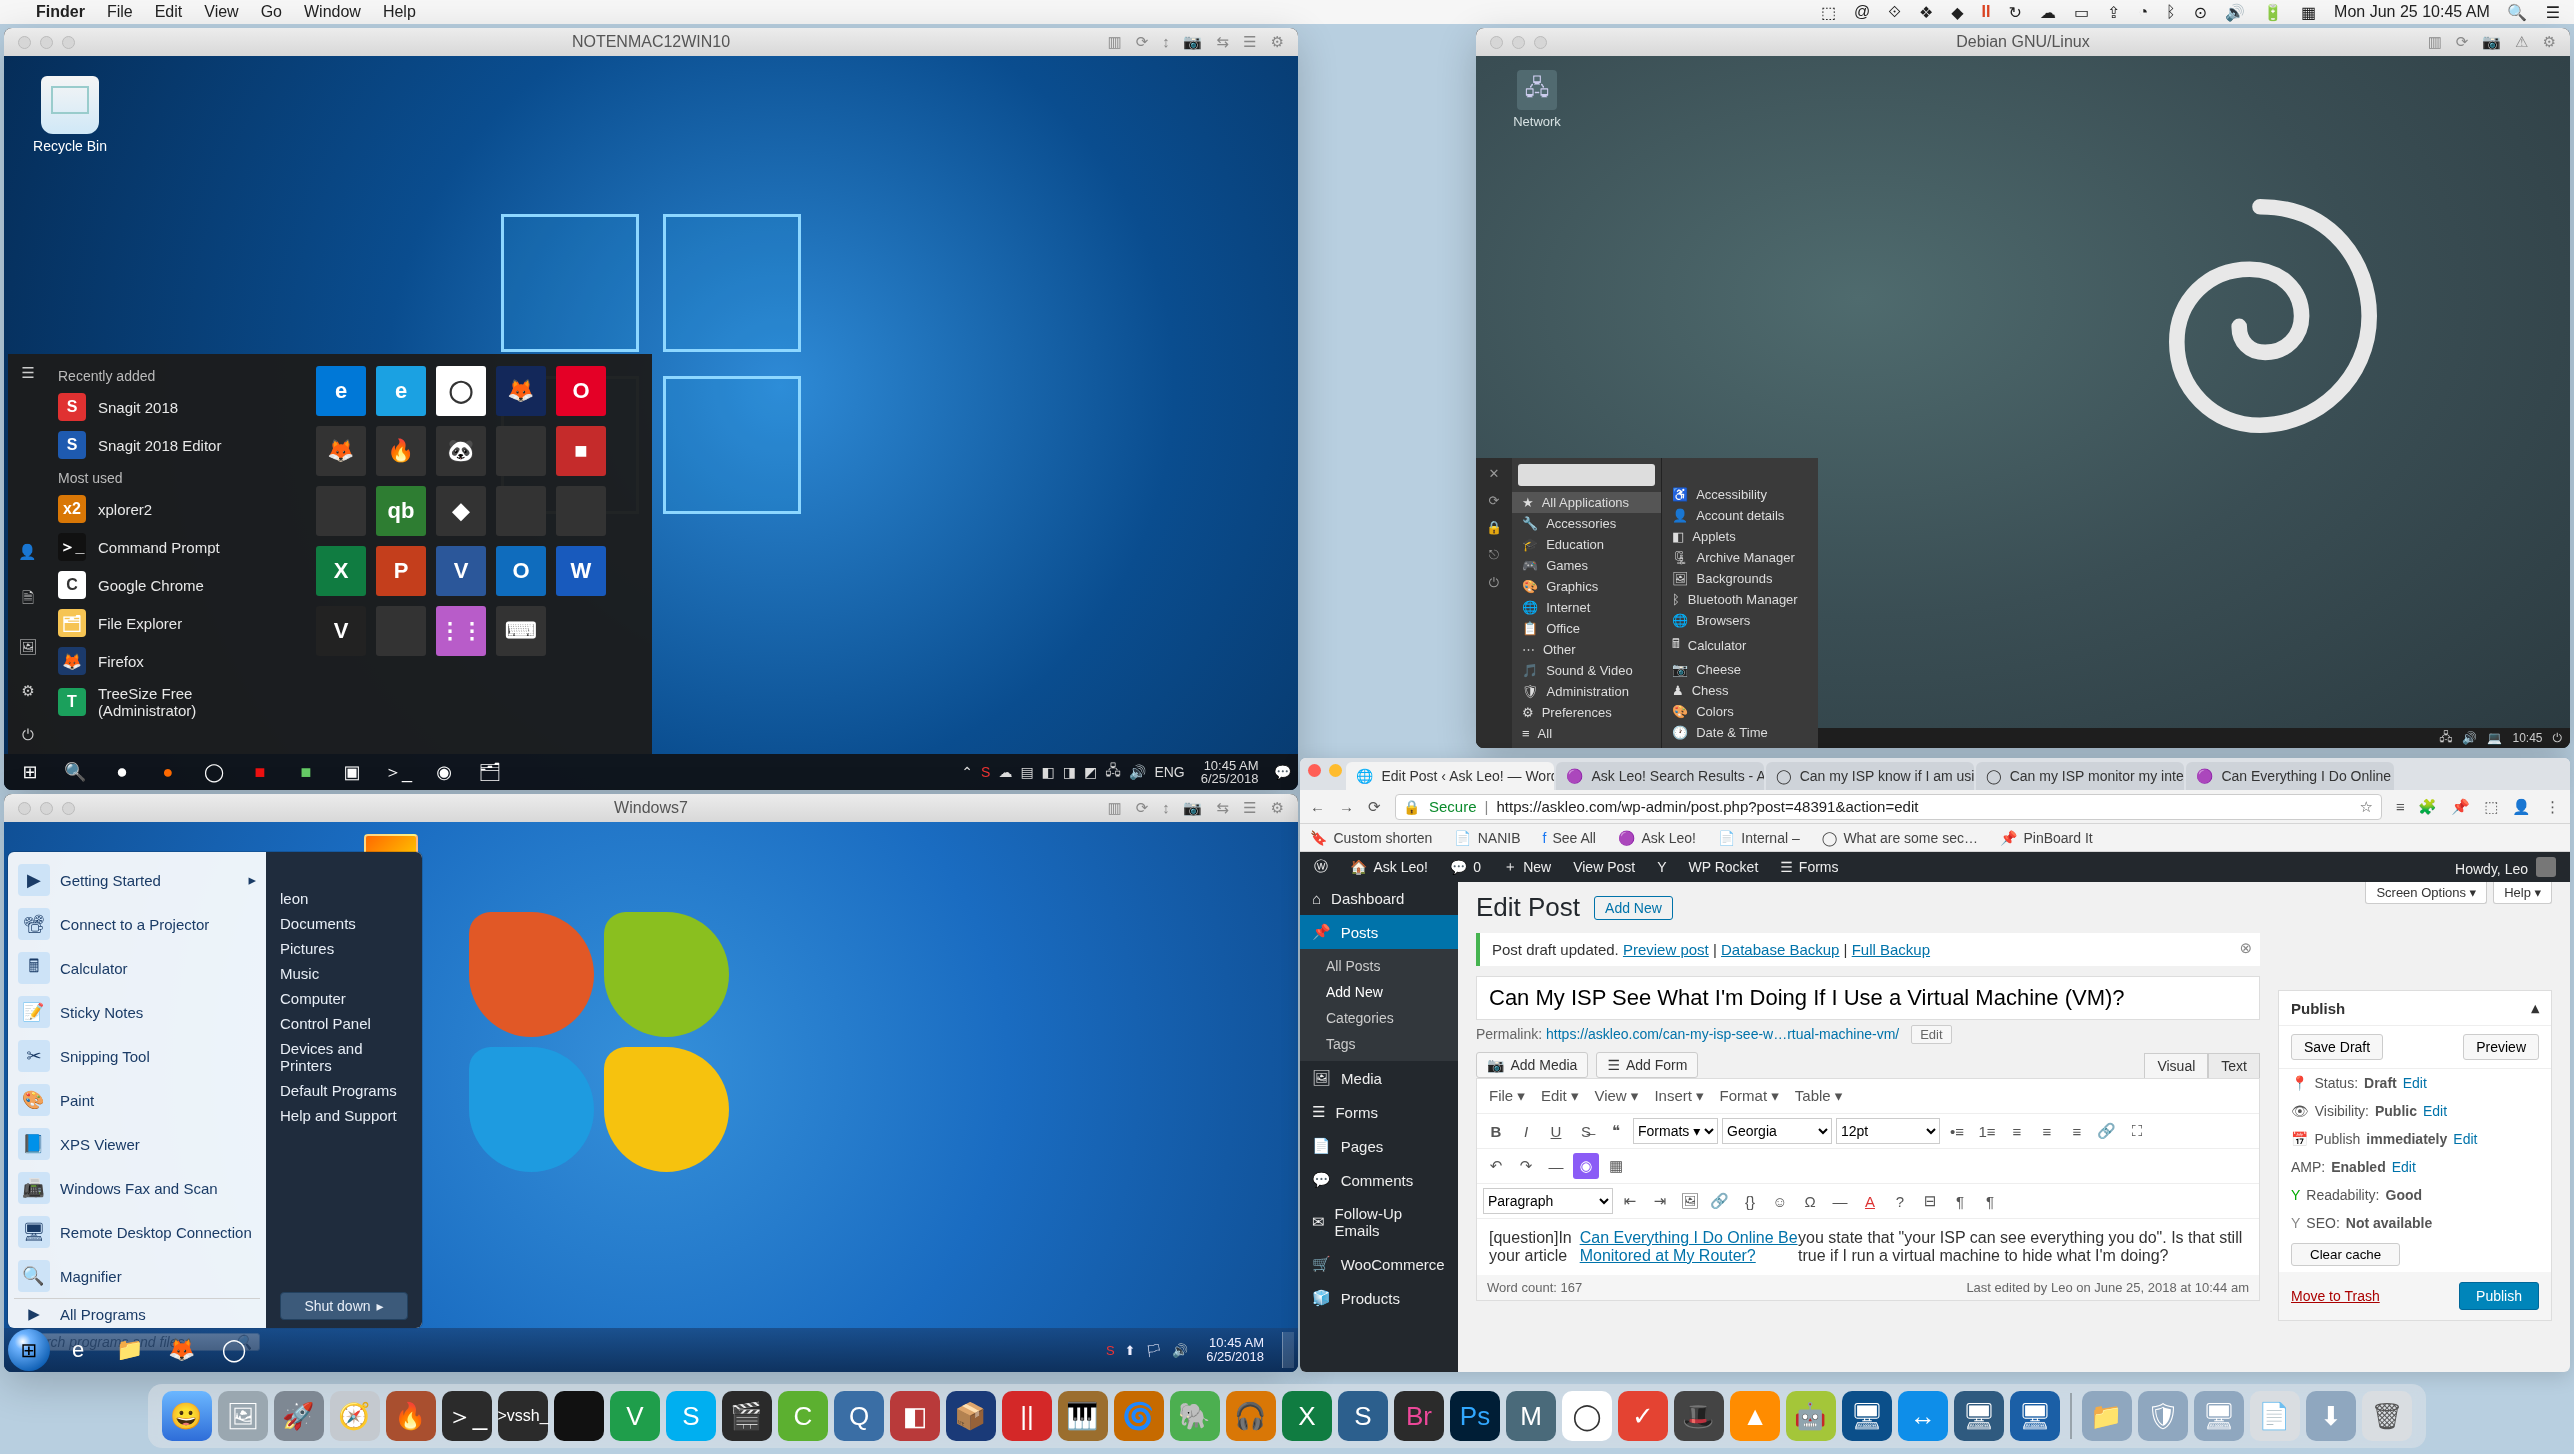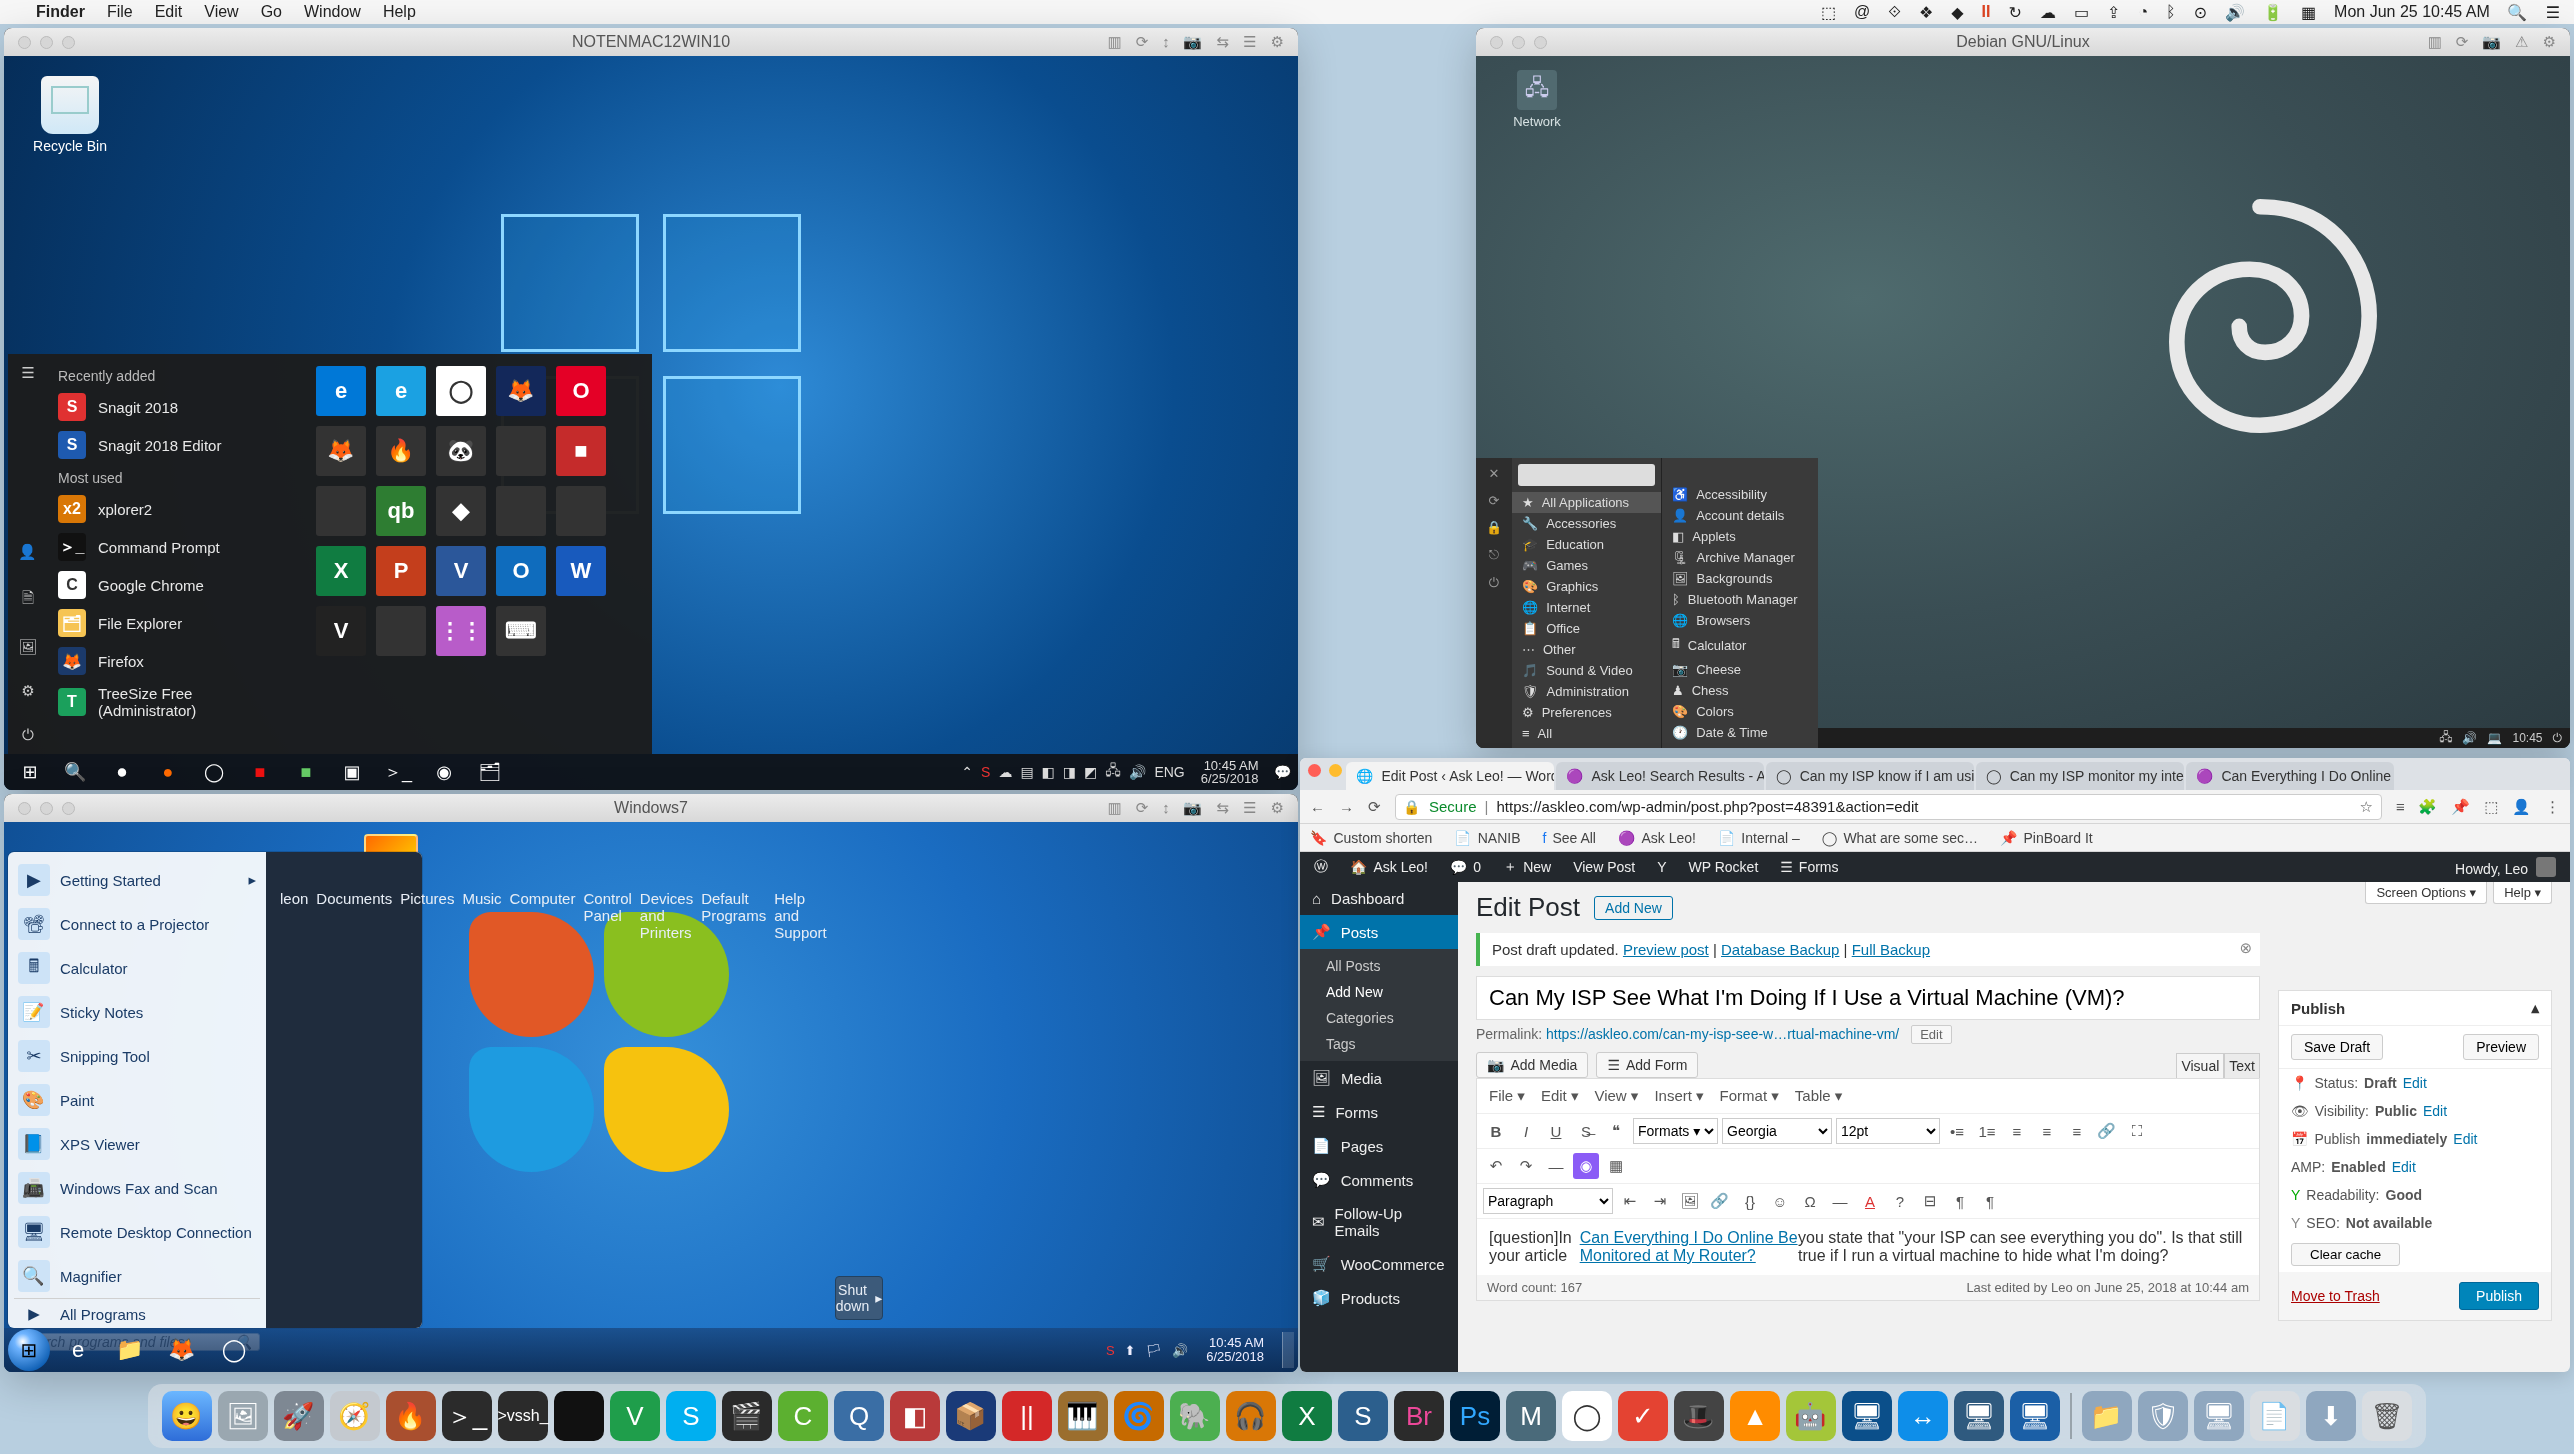--- a/index.html
+++ b/index.html
@@ -67,21 +67,21 @@
 .win7logo .flag{width:260px;height:260px;position:relative;}
 .win7logo .q{position:absolute;width:48%;height:48%;border-radius:18% 52% 52% 52%;}
 .user-pic{position:absolute;top:12px;right:calc(100% - 414px);width:54px;height:54px;border:2px solid rgba(255,255,255,.5);border-radius:4px;background:linear-gradient(135deg,#ff6a00,#ffe600);}
 
 .startmenu7{position:absolute;left:4px;bottom:44px;width:414px;height:476px;display:flex;font-size:15px;background:rgba(255,255,255,.92);border-radius:6px;box-shadow:0 0 0 1px rgba(0,0,0,.15);} 
 .startmenu7 .left{flex:1;display:flex;flex-direction:column;padding:6px;}
 .startmenu7 .left .row{display:flex;align-items:center;gap:10px;padding:6px 4px;cursor:pointer;color:#1a3b66;}
 .startmenu7 .left .row .ico{width:32px;height:32px;border-radius:4px;background:#cde3f7;display:flex;align-items:center;justify-content:center;font-size:18px;}
 .startmenu7 .left .allprog{margin-top:auto;border-top:1px solid #d0d0d0;font-weight:500;}
 .startmenu7 .left .search{margin-top:4px;height:28px;border:1px solid #9ab6d4;border-radius:3px;display:flex;align-items:center;padding:0 6px;background:#fff;font-size:14px;color:#666;font-style:italic;justify-content:space-between;}
-.startmenu7 .right{width:156px;background:#1f2c3d;color:#e8eef6;padding:38px 14px 8px;display:flex;flex-direction:row;gap:8px;font-size:15px;border-radius:0 6px 6px 0;}
+.startmenu7 .right{width:156px;background:#1f2c3d;color:#e8eef6;padding:38px 14px 8px;display:flex;flex-direction:column;gap:8px;font-size:15px;border-radius:0 6px 6px 0;}
 .startmenu7 .right .ritem{cursor:pointer;}
 .startmenu7 .right .shutdown{margin-top:auto;background:#3c5a7a;border:1px solid #23415f;border-radius:4px;text-align:center;padding:5px 0;font-size:14px;display:flex;align-items:center;justify-content:center;gap:6px;}
 
 .taskbar7{position:absolute;bottom:0;left:0;right:0;height:44px;background:linear-gradient(rgba(24,66,120,.7),rgba(12,40,78,.85));display:flex;align-items:center;padding:0 4px;gap:4px;}
 .taskbar7 .orb{width:42px;height:42px;border-radius:50%;background:radial-gradient(circle at 35% 30%,#fff 0%,#6fb4ff 20%,#0a5bb0 80%);cursor:pointer;display:flex;align-items:center;justify-content:center;}
 .taskbar7 .pin{width:48px;height:36px;border-radius:4px;display:flex;align-items:center;justify-content:center;font-size:22px;color:#fff;cursor:pointer;}
 .taskbar7 .tray{margin-left:auto;display:flex;align-items:center;gap:10px;color:#eef;font-size:13px;}
 .taskbar7 .clock7{text-align:right;line-height:1.05;font-size:13px;padding:0 8px;}
 
 
@@ -125,21 +125,21 @@
 #wp .mediabtns{display:flex;gap:8px;margin-bottom:0;}
 #wp .mediabtns .b{border:1px solid #ccc;background:#f7f7f7;padding:4px 10px;font-size:14px;cursor:pointer;border-radius:3px;display:flex;align-items:center;gap:6px;}
 #wp .editor{border:1px solid #ddd;background:#fff;}
 #wp .editor .row{display:flex;align-items:center;gap:4px;padding:4px 6px;border-bottom:1px solid #eee;flex-wrap:wrap;}
 #wp .editor .row select{height:26px;border:1px solid #ccc;font-size:14px;background:#fff;}
 #wp .editor .row .tb{width:26px;height:26px;display:flex;align-items:center;justify-content:center;color:#555;cursor:pointer;border-radius:3px;font-size:15px;}
 #wp .editor .body{padding:10px 12px;font-size:16px;color:#333;min-height:56px;}
 #wp .editor .body a{color:#0073aa;text-decoration:underline;}
 #wp .editor .foot{display:flex;justify-content:space-between;padding:5px 10px;font-size:13px;color:#666;background:#f5f5f5;}
 #wp .tabs-vt{position:absolute;right:4px;top:82px;display:flex;font-size:14px;}
-#wp .tabs-vt span{border:1px solid #ccc;border-bottom:none;padding:4px 4px;background:#ebebeb;cursor:pointer;}
+#wp .tabs-vt span{border:1px solid #ccc;border-bottom:none;padding:4px 12px;background:#ebebeb;cursor:pointer;}
 #wp .tabs-vt span.active{background:#f5f5f5;}
 
 #wp .publish{position:absolute;top:108px;right:18px;width:274px;border:1px solid #ddd;background:#fff;font-size:14px;}
 #wp .publish h3{font-size:15px;padding:8px 12px;border-bottom:1px solid #eee;display:flex;justify-content:space-between;align-items:center;}
 #wp .publish .prow{padding:6px 12px;color:#555;display:flex;gap:6px;align-items:center;}
 #wp .publish .prow a{color:#0073aa;cursor:pointer;}
 #wp .publish .actions{display:flex;justify-content:space-between;padding:8px 12px;border-bottom:1px solid #eee;}
 #wp .publish .actions button{border:1px solid #ccc;background:#f7f7f7;padding:4px 12px;cursor:pointer;border-radius:3px;font-size:14px;}
 #wp .publish .foot{display:flex;justify-content:space-between;align-items:center;padding:10px 12px;background:#f5f5f5;}
 #wp .publish .foot .trash{color:#a00;text-decoration:underline;cursor:pointer;}

